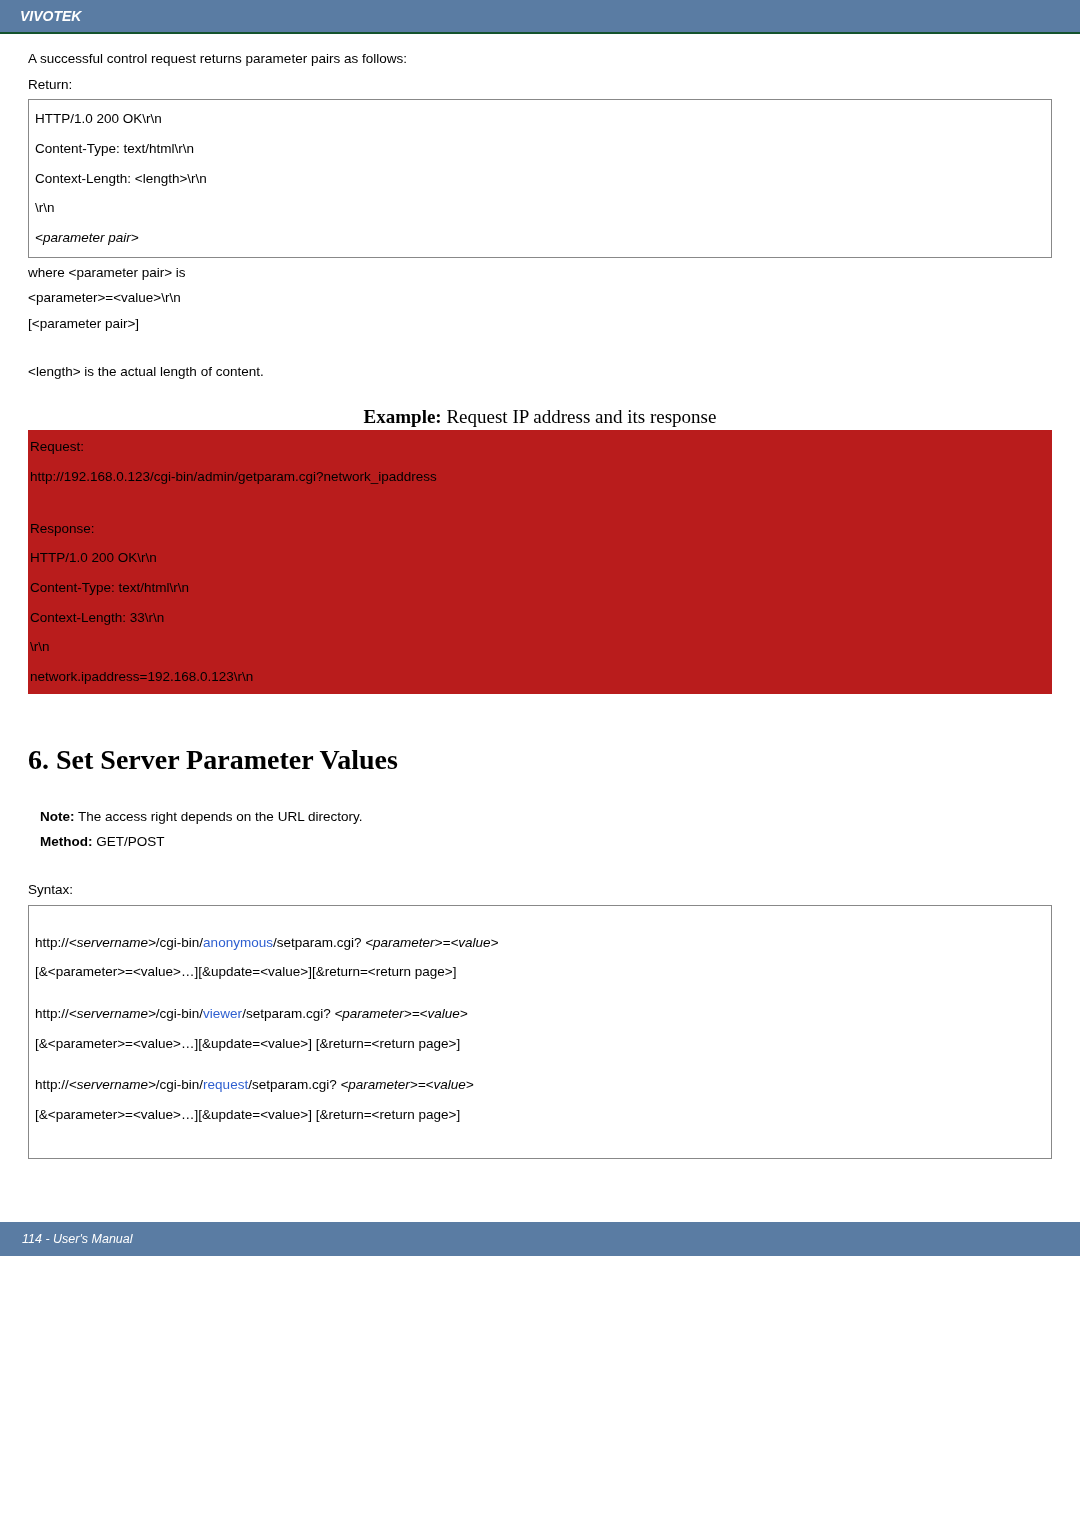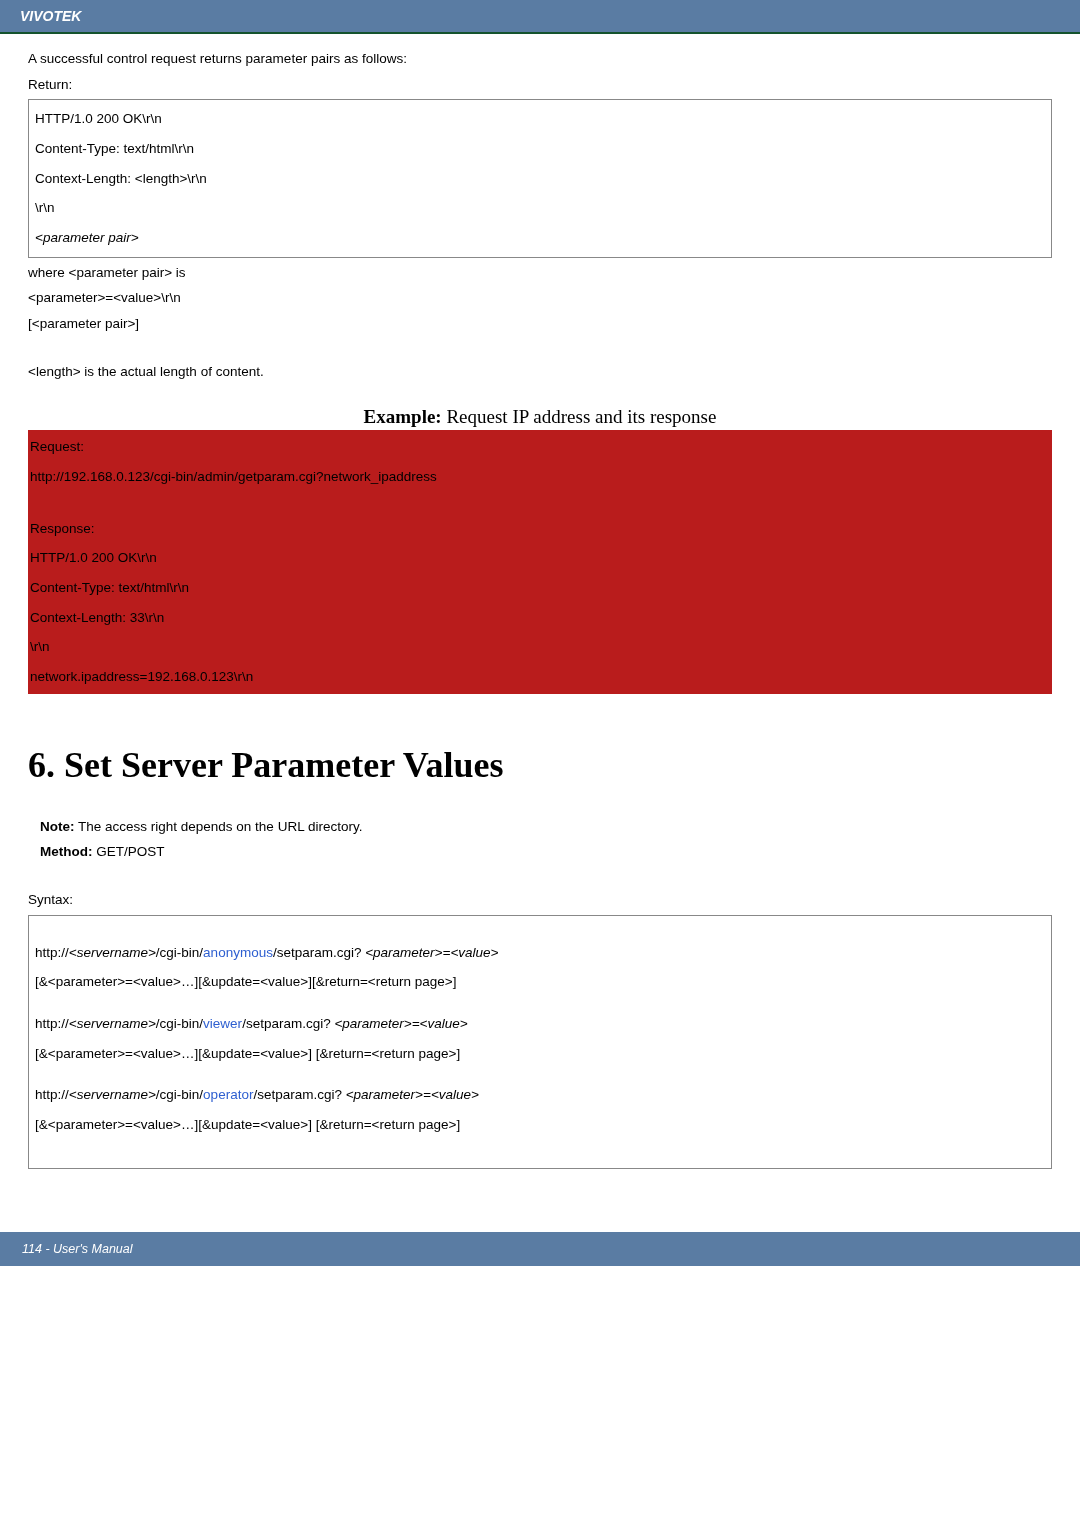--- a/index.html
+++ b/index.html
@@ -7,21 +7,21 @@
 .header { background: #5a7ca3; color: #fff; padding: 8px 20px; font-style: italic; font-weight: bold; font-size: 14px; border-bottom: 2px solid #14532d; }
 .content { padding: 12px 28px 40px 28px; }
 .para { font-size: 13.5px; color: #000; line-height: 1.9; }
 .box { border: 1px solid #888; padding: 4px 6px; margin: 2px 0; }
 .box .para { line-height: 2.2; }
 .italic { font-style: italic; }
 .example-hdr { font-family: 'Times New Roman', Times, serif; font-size: 19px; color: #000; margin-top: 22px; margin-bottom: 2px; text-align: center; }
 .example-hdr .bold { font-weight: bold; }
 .shaded { background: #b91c1c; padding: 2px 2px; }
 .shaded .para { line-height: 2.2; }
-.h1 { font-family: 'Times New Roman', Times, serif; font-size: 36px; font-weight: bold; margin-top: 50px; margin-bottom: 28px; }
+.h1 { font-family: 'Times New Roman', Times, serif; font-size: 28px; font-weight: bold; margin-top: 50px; margin-bottom: 28px; }
 .bold-sans { font-weight: bold; padding-left: 12px; }
 .syntax-box { border: 1px solid #888; padding: 22px 6px 28px 6px; margin: 2px 0; }
 .syntax-box .para { line-height: 2.2; }
 .blue { color: #2e5fd0; }
 .spacer { height: 22px; }
 .spacer-sm { height: 12px; }
 .footer { background: #5a7ca3; color: #fff; padding: 10px 22px; font-style: italic; font-size: 12.5px; margin-top: 21px; }
 </style>
 </head>
 <body>
@@ -82,21 +82,21 @@
       <span>http://</span><span class="italic">&lt;servername&gt;</span><span>/cgi-bin/</span><span class="blue">anonymous</span><span>/setparam.cgi? </span><span class="italic">&lt;parameter&gt;=&lt;value&gt;</span>
     </div>
     <div class="para">[&amp;&lt;parameter&gt;=&lt;value&gt;…][&amp;update=&lt;value&gt;][&amp;return=&lt;return page&gt;]</div>
     <div class="spacer-sm"></div>
     <div class="para">
       <span>http://</span><span class="italic">&lt;servername&gt;</span><span>/cgi-bin/</span><span class="blue">viewer</span><span>/setparam.cgi? </span><span class="italic">&lt;parameter&gt;=&lt;value&gt;</span>
     </div>
     <div class="para">[&amp;&lt;parameter&gt;=&lt;value&gt;…][&amp;update=&lt;value&gt;] [&amp;return=&lt;return page&gt;]</div>
     <div class="spacer-sm"></div>
     <div class="para">
-      <span>http://</span><span class="italic">&lt;servername&gt;</span><span>/cgi-bin/</span><span class="blue">operator</span><span>/setparam.cgi? </span><span class="italic">&lt;parameter&gt;=&lt;value&gt;</span>
+      <span>http://</span><span class="italic">&lt;servername&gt;</span><span>/cgi-bin/</span><span class="blue">request</span><span>/setparam.cgi? </span><span class="italic">&lt;parameter&gt;=&lt;value&gt;</span>
     </div>
     <div class="para">[&amp;&lt;parameter&gt;=&lt;value&gt;…][&amp;update=&lt;value&gt;] [&amp;return=&lt;return page&gt;]</div>
   </div>
 
 </div>
 
 <div class="footer">
   <span>114 - User's Manual</span>
 </div>
 

